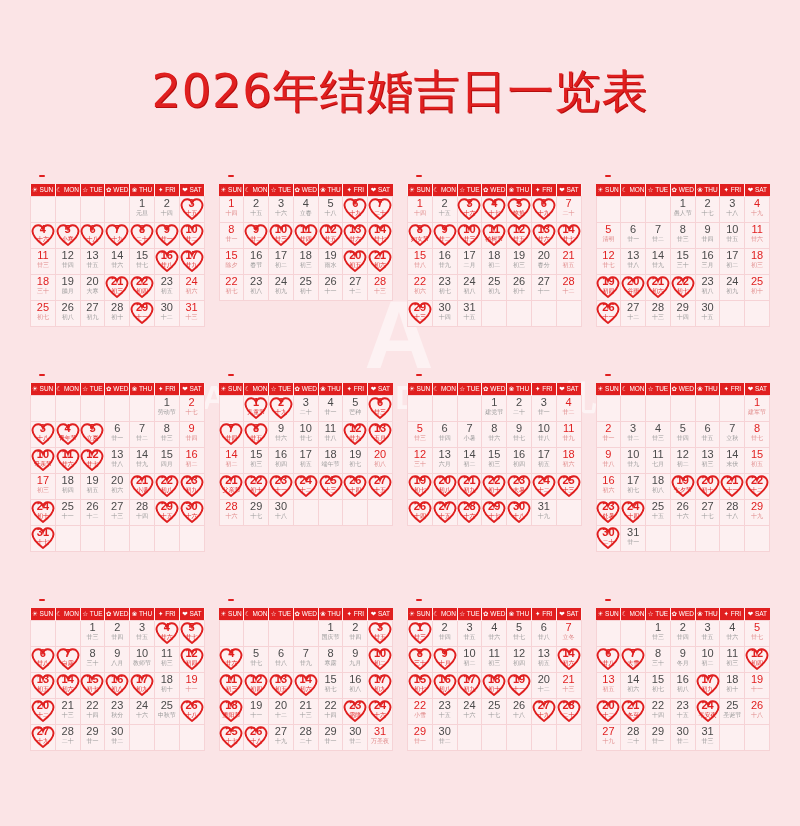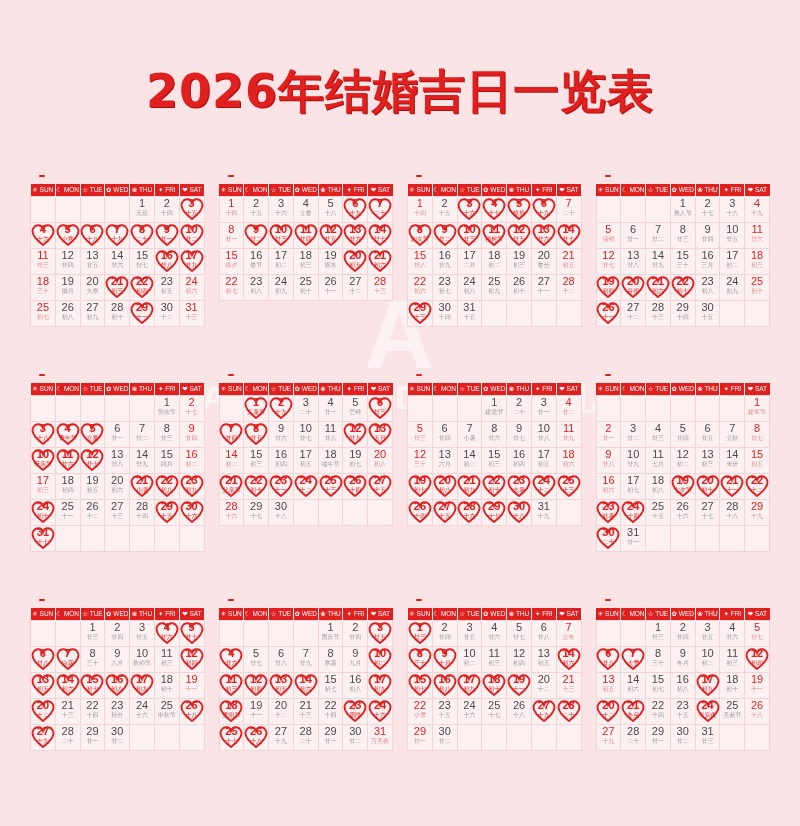--- a/index.html
+++ b/index.html
@@ -26,21 +26,21 @@
   #watermark .wm-big{
     font-size:96px;line-height:80px;display:block;
     color:rgba(255,255,255,.5);
   }
   #title{
     position:relative;
     text-align:center;
     padding-top:30px;
     color:#e01f1f;
     font-size:46px;
-    font-weight:bold;
+    font-weight:normal;
     letter-spacing:1px;
     font-family:"DejaVu Sans", sans-serif;
     text-shadow:1px 1px 0 #b40d0d;
   }
   #grid{
     position:relative;
     margin:24px auto 0 auto;
     width:740px;
     display:grid;
     grid-template-columns:repeat(4,1fr);

